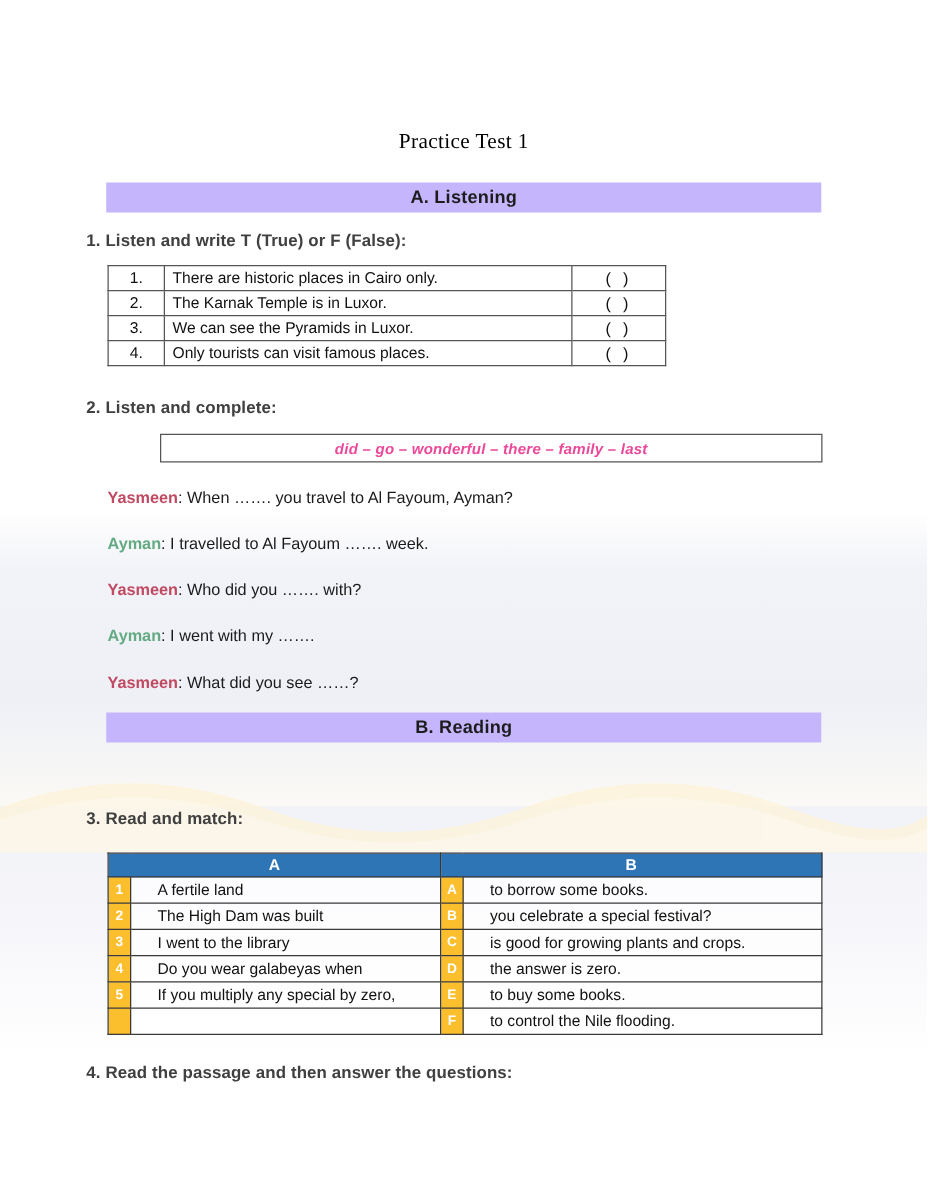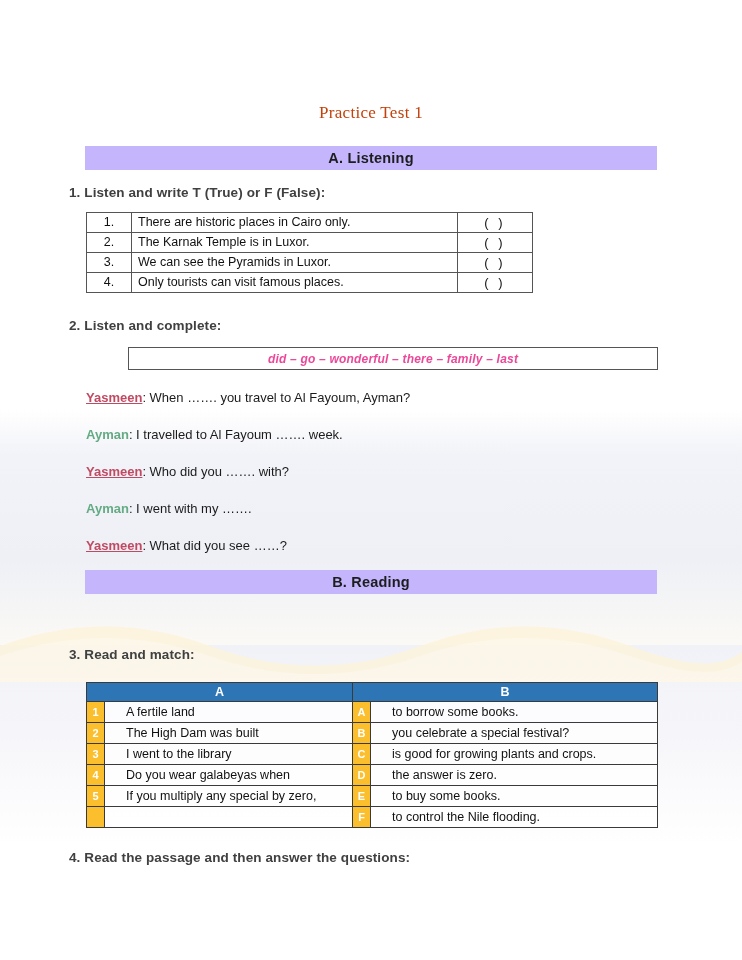--- a/index.html
+++ b/index.html
@@ -88,21 +88,21 @@
     z-index: 5;
   }
 
   .doc-title {
     position: absolute;
     left: 0; right: 0;
     top: 103px;
     text-align: center;
     font-family: "Liberation Serif", serif;
     font-size: 17px;
-    color: #c2410c;
+    color: #000000;
     letter-spacing: .3px;
   }
 
   .band {
     position: absolute;
     left: 85px;
     width: 572px;
     height: 24px;
     background: #c4b5fd;
     color: #1d1d1d;
@@ -172,21 +172,21 @@
 
   
   .dlg {
     position: absolute;
     left: 86px;
     font-size: 13px;
     color: #1b1b1b;
     white-space: nowrap;
   }
   .dlg .spk { font-weight: bold; }
-  .spk-y { color: #c04a62; text-decoration: underline; }
+  .spk-y { color: #c04a62; }
   .spk-g { color: #64ab84; }
 
   
   .match {
     position: absolute;
     left: 86px;
     top: 682px;
     width: 571px;
     border-collapse: collapse;
     font-size: 12.5px;

